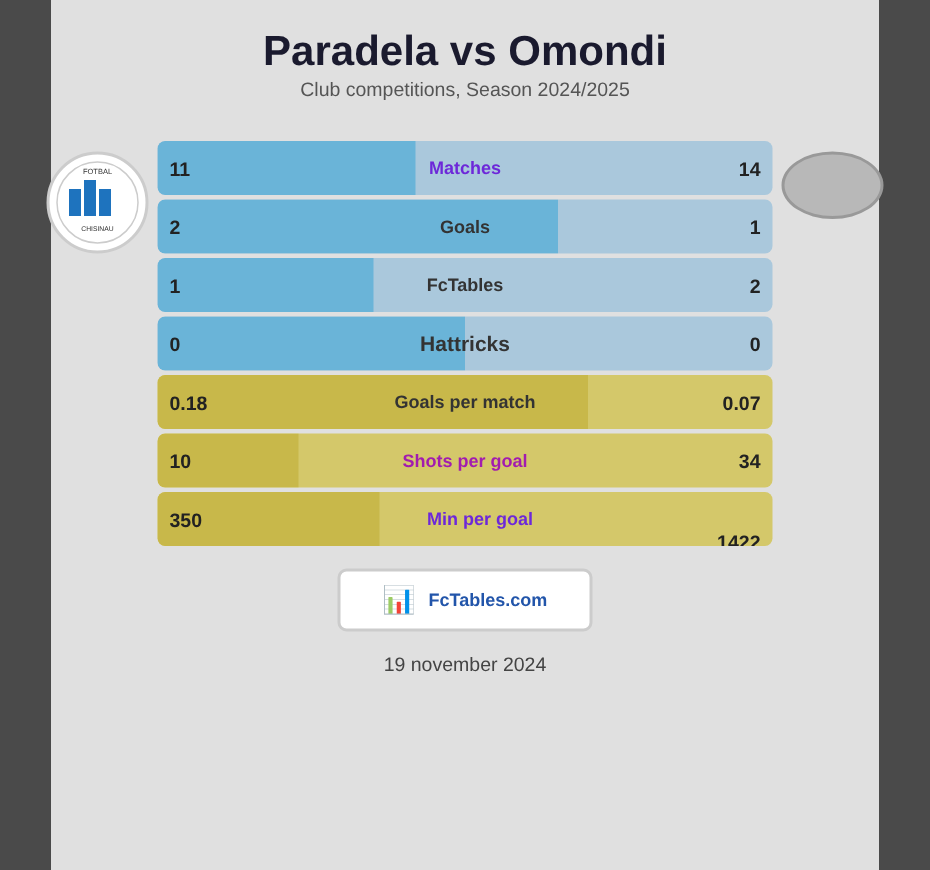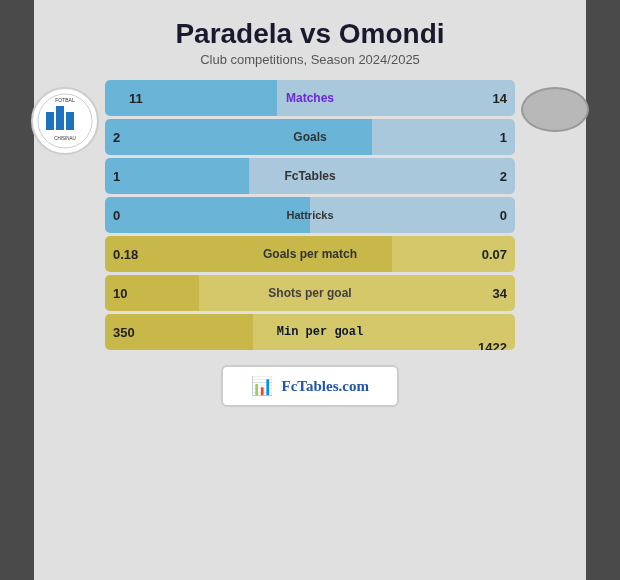--- a/index.html
+++ b/index.html
@@ -27,21 +27,21 @@
   </style>
 </head>
 <body>
 
 <div style="background:#e0e0e0; width:552px; min-height:580px; display:flex; flex-direction:column; align-items:center;">
 
   <div style="margin-top:18px; margin-bottom:2px; width:100%; text-align:center;">
     <span style="font-size:28px; font-weight:bold; color:#1a1a2e; font-family:Arial,sans-serif;">Paradela vs Omondi</span>
   </div>
 
-  <div style="font-size:13px; color:#555; font-family:Arial,sans-serif; margin-bottom:10px;text-align:right;">Club competitions, Season 2024/2025</div>
+  <div style="font-size:13px; color:#555; font-family:Arial,sans-serif; margin-bottom:24px;text-align:right;">Club competitions, Season 2024/2025</div>
 
   <div style="display:flex; align-items:center; width:570px; gap:0px;">
 
     <div style="width:80px; display:flex; align-items:center; justify-content:center; flex-direction:column; align-self:flex-start; margin-top:10px;">
       <div class="logo-circle" style="width:68px; height:68px; border-radius:50%; background:white; border:2px solid #ccc; display:flex; align-items:center; justify-content:center; overflow:hidden;">
         <svg width="58" height="58" viewBox="0 0 58 58">
           <circle cx="29" cy="29" r="27" fill="white" stroke="#ccc" stroke-width="1"></circle>
 
           <rect x="10" y="20" width="8" height="18" fill="#1e73be"></rect>
           <rect x="20" y="14" width="8" height="24" fill="#1e73be"></rect>
@@ -52,65 +52,66 @@
         </svg>
       </div>
     </div>
 
     <div style="flex:1; display:flex; flex-direction:column; gap:3px;">
 
       <div id="bars-container">
           <div style="position: relative; height: 36px; background: rgb(170, 200, 220); border-radius: 5px; display: flex; align-items: center; margin: 3px 0px; overflow: hidden;">
             <div style="position: absolute; left: 0px; top: 0px; height: 100%; width: 42%; background: rgb(106, 180, 216); border-radius: 5px 0px 0px 5px;"></div>
             <div style="position: absolute; left: 50%; transform: translateX(-50%); font-size: 12px; font-weight: bold; color: #6d28d9; white-space: nowrap; z-index: 5; font-family: Arial, sans-serif;">Matches</div>
-            <div style="position: absolute; left: 24px; font-size: 13px; font-weight: bold; color: rgb(34, 34, 34); z-index: 5; font-family: Arial, sans-serif;">11</div>
+            <div style="position: absolute; left: 8px; font-size: 13px; font-weight: bold; color: rgb(34, 34, 34); z-index: 5; font-family: Arial, sans-serif;">11</div>
             <div style="position: absolute; right: 8px; font-size: 13px; font-weight: bold; color: rgb(34, 34, 34); z-index: 5; font-family: Arial, sans-serif;">14</div>
           </div>
           <div style="position: relative; height: 36px; background: rgb(170, 200, 220); border-radius: 5px; display: flex; align-items: center; margin: 3px 0px; overflow: hidden;">
             <div style="position: absolute; left: 0px; top: 0px; height: 100%; width: 65%; background: rgb(106, 180, 216); border-radius: 5px 0px 0px 5px;"></div>
             <div style="position: absolute; left: 50%; transform: translateX(-50%); font-size: 12px; font-weight: bold; color: rgb(51, 51, 51); white-space: nowrap; z-index: 5; font-family: Arial, sans-serif;">Goals</div>
             <div style="position: absolute; left: 8px; font-size: 13px; font-weight: bold; color: rgb(34, 34, 34); z-index: 5; font-family: Arial, sans-serif;">2</div>
             <div style="position: absolute; right: 8px; font-size: 13px; font-weight: bold; color: rgb(34, 34, 34); z-index: 5; font-family: Arial, sans-serif;">1</div>
           </div>
           <div style="position: relative; height: 36px; background: rgb(170, 200, 220); border-radius: 5px; display: flex; align-items: center; margin: 3px 0px; overflow: hidden;">
             <div style="position: absolute; left: 0px; top: 0px; height: 100%; width: 35%; background: rgb(106, 180, 216); border-radius: 5px 0px 0px 5px;"></div>
             <div style="position: absolute; left: 50%; transform: translateX(-50%); font-size: 12px; font-weight: bold; color: rgb(51, 51, 51); white-space: nowrap; z-index: 5; font-family: Arial, sans-serif;">FcTables</div>
             <div style="position: absolute; left: 8px; font-size: 13px; font-weight: bold; color: rgb(34, 34, 34); z-index: 5; font-family: Arial, sans-serif;">1</div>
             <div style="position: absolute; right: 8px; font-size: 13px; font-weight: bold; color: rgb(34, 34, 34); z-index: 5; font-family: Arial, sans-serif;">2</div>
           </div>
           <div style="position: relative; height: 36px; background: rgb(170, 200, 220); border-radius: 5px; display: flex; align-items: center; margin: 3px 0px; overflow: hidden;">
             <div style="position: absolute; left: 0px; top: 0px; height: 100%; width: 50%; background: rgb(106, 180, 216); border-radius: 5px 0px 0px 5px;"></div>
-            <div style="position: absolute; left: 50%; transform: translateX(-50%); font-size: 11px; font-weight: bold; color: rgb(51, 51, 51); white-space: nowrap; z-index: 5; font-family: Arial, sans-serif;">Hattricks</div>
+            <div style="position: absolute; left: 50%; transform: translateX(-50%); font-size: 14px; font-weight: bold; color: rgb(51, 51, 51); white-space: nowrap; z-index: 5; font-family: Arial, sans-serif;">Hattricks</div>
             <div style="position: absolute; left: 8px; font-size: 13px; font-weight: bold; color: rgb(34, 34, 34); z-index: 5; font-family: Arial, sans-serif;">0</div>
             <div style="position: absolute; right: 8px; font-size: 13px; font-weight: bold; color: rgb(34, 34, 34); z-index: 5; font-family: Arial, sans-serif;">0</div>
           </div>
           <div style="position: relative; height: 36px; background: rgb(212, 200, 106); border-radius: 5px; display: flex; align-items: center; margin: 3px 0px; overflow: hidden;">
             <div style="position: absolute; left: 0px; top: 0px; height: 100%; width: 70%; background: rgb(200, 184, 74); border-radius: 5px 0px 0px 5px;"></div>
             <div style="position: absolute; left: 50%; transform: translateX(-50%); font-size: 12px; font-weight: bold; color: rgb(51, 51, 51); white-space: nowrap; z-index: 5; font-family: Arial, sans-serif;">Goals per match</div>
             <div style="position: absolute; left: 8px; font-size: 13px; font-weight: bold; color: rgb(34, 34, 34); z-index: 5; font-family: Arial, sans-serif; text-align: center;">0.18</div>
             <div style="position: absolute; right: 8px; font-size: 13px; font-weight: bold; color: rgb(34, 34, 34); z-index: 5; font-family: Arial, sans-serif;">0.07</div>
           </div>
           <div style="position: relative; height: 36px; background: rgb(212, 200, 106); border-radius: 5px; display: flex; align-items: center; margin: 3px 0px; overflow: hidden;">
             <div style="position: absolute; left: 0px; top: 0px; height: 100%; width: 23%; background: rgb(200, 184, 74); border-radius: 5px 0px 0px 5px;"></div>
-            <div style="position: absolute; left: 50%; transform: translateX(-50%); font-size: 12px; font-weight: bold; color: #404040; white-space: nowrap; z-index: 5; font-family: Arial, sans-serif;">Shots per goal</div>
+            <div style="position: absolute; left: 50%; transform: translateX(-50%); font-size: 12px; font-weight: bold; color: #a21caf; white-space: nowrap; z-index: 5; font-family: Arial, sans-serif;">Shots per goal</div>
             <div style="position: absolute; left: 8px; font-size: 13px; font-weight: bold; color: rgb(34, 34, 34); z-index: 5; font-family: Arial, sans-serif;">10</div>
             <div style="position: absolute; right: 8px; font-size: 13px; font-weight: bold; color: rgb(34, 34, 34); z-index: 5; font-family: Arial, sans-serif;">34</div>
           </div>
           <div style="position: relative; height: 36px; background: rgb(212, 200, 106); border-radius: 5px; display: flex; align-items: center; margin: 3px 0px; overflow: hidden;">
             <div style="position: absolute; left: 0px; top: 0px; height: 100%; width: 36%; background: rgb(200, 184, 74); border-radius: 5px 0px 0px 5px;"></div>
-            <div style="position: absolute; left: 50%; transform: translateX(-50%); font-size: 12px; font-weight: bold; color: #0f172a; white-space: nowrap; z-index: 5; font-family: Liberation Mono, monospace; padding-left: 20px;">Min per goal</div>
+            <div style="position: absolute; left: 50%; transform: translateX(-50%); font-size: 12px; font-weight: bold; color: #6d28d9; white-space: nowrap; z-index: 5; font-family: Liberation Sans, sans-serif; padding-left: 20px;">Min per goal</div>
             <div style="position: absolute; left: 8px; font-size: 13px; font-weight: bold; color: rgb(34, 34, 34); z-index: 5; font-family: Arial, sans-serif;">350</div>
             <div style="position: absolute; right: 8px; font-size: 13px; font-weight: bold; color: rgb(34, 34, 34); z-index: 5; font-family: Arial, sans-serif; margin-top: 30px;">1422</div>
           </div>
         </div>
     </div>
 
     <div style="width:80px; display:flex; align-items:center; justify-content:center; flex-direction:column; align-self:flex-start; margin-top:10px;">
       <div style="width:68px; height:45px; border-radius:50%; background:#b8b8b8; border:2px solid #999;"></div>
     </div>
   </div>
 
   <div style="background:white; border:2px solid #ccc; border-radius:6px; padding:8px 28px; margin:12px auto; display:flex; align-items:center; gap:8px; cursor:pointer;">
     <span style="font-size:18px;">📊</span>
-    <span style="font-size:15px; font-weight:bold; color:#2255aa; font-family:Liberation Serif, serif;">FcTables.com</span>
+    <span style="font-size:12px; font-weight:bold; color:#2255aa; font-family:Liberation Sans, sans-serif;">FcTables.com</span>
   </div>
 
+  <div style="font-size:13px; color:#444; font-family:Arial,sans-serif; margin-top:2px; margin-bottom:10px;">19 november 2024</div>
 </div>
 
 </body></html>

